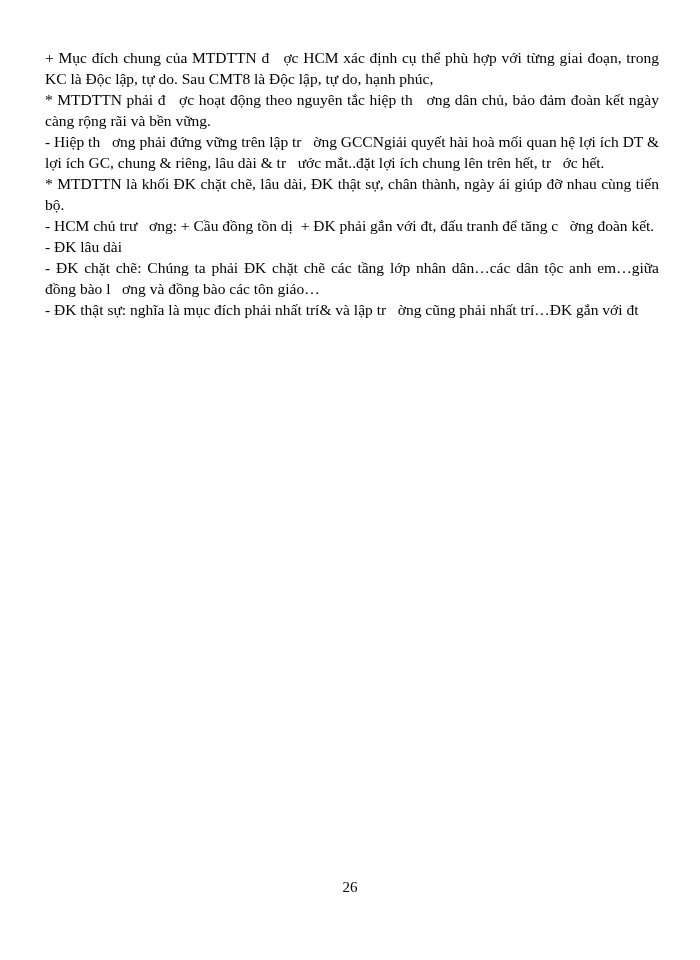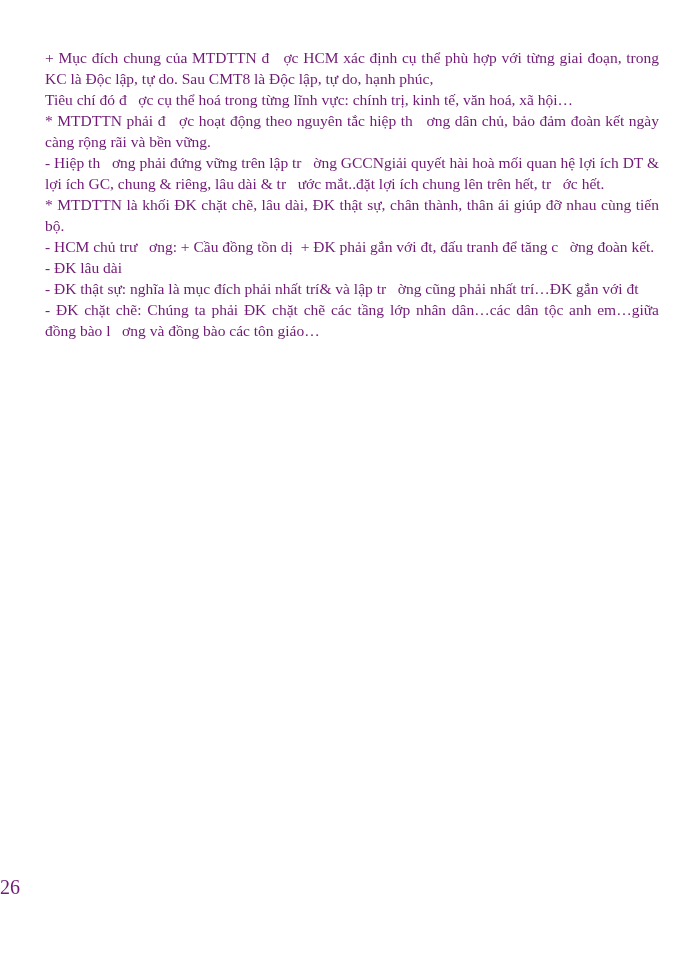--- a/index.html
+++ b/index.html
@@ -5,21 +5,21 @@
   html, body {
     margin: 0;
     padding: 0;
     background: #ffffff;
   }
   .page {
     position: relative;
     width: 700px;
     height: 960px;
     background: #ffffff;
-    color: #701a75;
+    color: #000000;
     font-family: "Liberation Serif", "DejaVu Serif", serif;
     overflow: hidden;
   }
   .content {
     position: absolute;
     left: 45px;
     top: 47px;
     width: 614px;
     font-size: 15.5px;
     line-height: 21px;
@@ -30,34 +30,33 @@
     margin: 0;
     padding: 0;
   }
   .content p.italic {
   }
   .page-number {
     position: absolute;
     top: 877px;
     left: 0;
     width: 100%;
-    text-align: left;
-    font-size: 20px;
+    text-align: center;
+    font-size: 15px;
     line-height: 20px;
   }
 </style>
 </head>
 <body>
 
 <div class="page">
   <div class="content">
     <p>+ Mục đích chung của MTDTTN đ&nbsp;&nbsp;&nbsp;ợc HCM xác định cụ thể phù hợp với từng giai đoạn, trong KC là Độc lập, tự do. Sau CMT8 là Độc lập, tự do, hạnh phúc,</p>
-    <p>Tiêu chí đó đ&nbsp;&nbsp;&nbsp;ợc cụ thể hoá trong từng lĩnh vực: chính trị, kinh tế, văn hoá, xã hội…</p>
     <p class="italic">* MTDTTN phải đ&nbsp;&nbsp;&nbsp;ợc hoạt động theo nguyên tắc hiệp th&nbsp;&nbsp;&nbsp;ơng dân chủ, bảo đảm đoàn kết ngày càng rộng rãi và bền vững.</p>
     <p>- Hiệp th&nbsp;&nbsp;&nbsp;ơng phải đứng vững trên lập tr&nbsp;&nbsp;&nbsp;ờng GCCNgiải quyết hài hoà mối quan hệ lợi ích DT &amp; lợi ích GC, chung &amp; riêng, lâu dài &amp; tr&nbsp;&nbsp;&nbsp;ước mắt..đặt lợi ích chung lên trên hết, tr&nbsp;&nbsp;&nbsp;ớc hết.</p>
-    <p class="italic">* MTDTTN là khối ĐK chặt chẽ, lâu dài, ĐK thật sự, chân thành, thân ái giúp đỡ nhau cùng tiến bộ.</p>
+    <p class="italic">* MTDTTN là khối ĐK chặt chẽ, lâu dài, ĐK thật sự, chân thành, ngày ái giúp đỡ nhau cùng tiến bộ.</p>
     <p>- HCM chủ trư&nbsp;&nbsp;&nbsp;ơng: + Cầu đồng tồn dị&nbsp;&nbsp;+ ĐK phải gắn với đt, đấu tranh để tăng c&nbsp;&nbsp;&nbsp;ờng đoàn kết.</p>
     <p>- ĐK lâu dài</p>
+    <p>- ĐK chặt chẽ: Chúng ta phải ĐK chặt chẽ các tầng lớp nhân dân…các dân tộc anh em…giữa đồng bào l&nbsp;&nbsp;&nbsp;ơng và đồng bào các tôn giáo…</p>
     <p>- ĐK thật sự: nghĩa là mục đích phải nhất trí&amp; và lập tr&nbsp;&nbsp;&nbsp;ờng cũng phải nhất trí…ĐK gắn với đt</p>
-    <p>- ĐK chặt chẽ: Chúng ta phải ĐK chặt chẽ các tầng lớp nhân dân…các dân tộc anh em…giữa đồng bào l&nbsp;&nbsp;&nbsp;ơng và đồng bào các tôn giáo…</p>
   </div>
   <div class="page-number">26</div>
 </div>
 
 </body></html>

